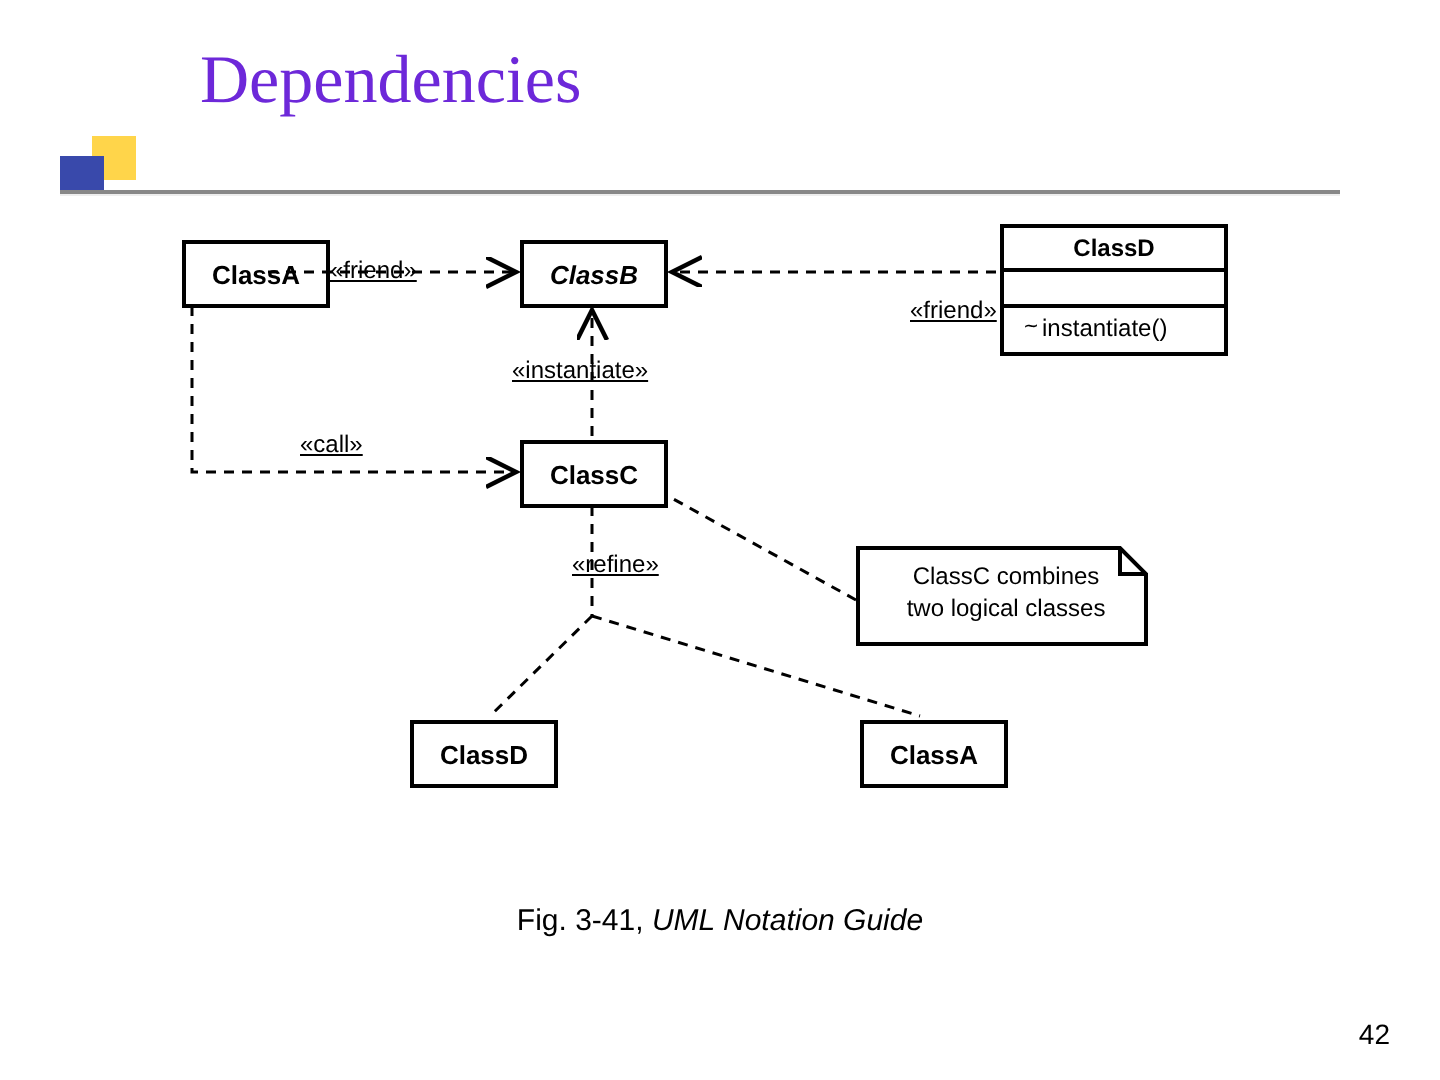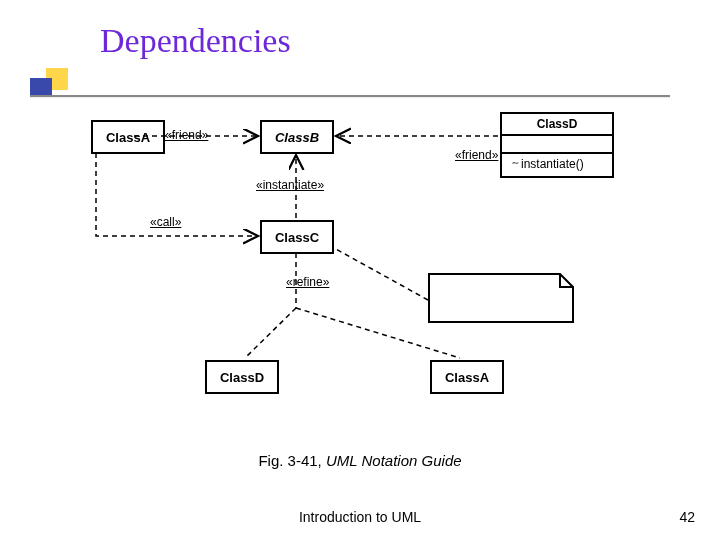--- a/index.html
+++ b/index.html
@@ -173,20 +173,24 @@
 
     <div class="class-box" style="left:370px; top:250px; width:70px; height:30px;">
       <div class="name">ClassA</div>
     </div>
 
     <div class="note-box" style="left:370px; top:165px; width:130px; height:38px;">
       <svg width="146" height="50" style="position:absolute; left:-2px; top:-2px;">
         <polygon points="1,1 132,1 145,14 145,49 1,49" fill="#fff" stroke="#000" stroke-width="2"></polygon>
         <polyline points="132,1 132,14 145,14" fill="none" stroke="#000" stroke-width="2"></polyline>
       </svg>
+      <div style="position:relative; z-index:1;">
+        <span>ClassC combines</span><br>
+        <span>two logical classes</span>
+      </div>
     </div>
 
     <div class="stereo" style="left:105px; top:18px;">«friend»</div>
     <div class="stereo" style="left:395px; top:38px;">«friend»</div>
     <div class="stereo" style="left:196px; top:68px;">«instantiate»</div>
     <div class="stereo" style="left:90px; top:105px;">«call»</div>
     <div class="stereo" style="left:180px; top:165px;margin-left:46px;">«refine»</div>
 
   </div>
 
@@ -209,15 +213,14 @@
     <line x1="296" y1="308" x2="245" y2="358" stroke="#000" stroke-width="1.5" stroke-dasharray="5,4"></line>
     <line x1="296" y1="308" x2="460" y2="358" stroke="#000" stroke-width="1.5" stroke-dasharray="5,4"></line>
 
     <line x1="428" y1="300" x2="334" y2="248" stroke="#000" stroke-width="1.5" stroke-dasharray="5,4"></line>
   </svg>
 
   <div class="caption">
     <span>Fig. 3-41, </span><span class="italic">UML Notation Guide</span>
   </div>
 
-  <div class="footer">Introduction to UML</div>
   <div class="page-num">42</div>
 </div>
 
 </body></html>

